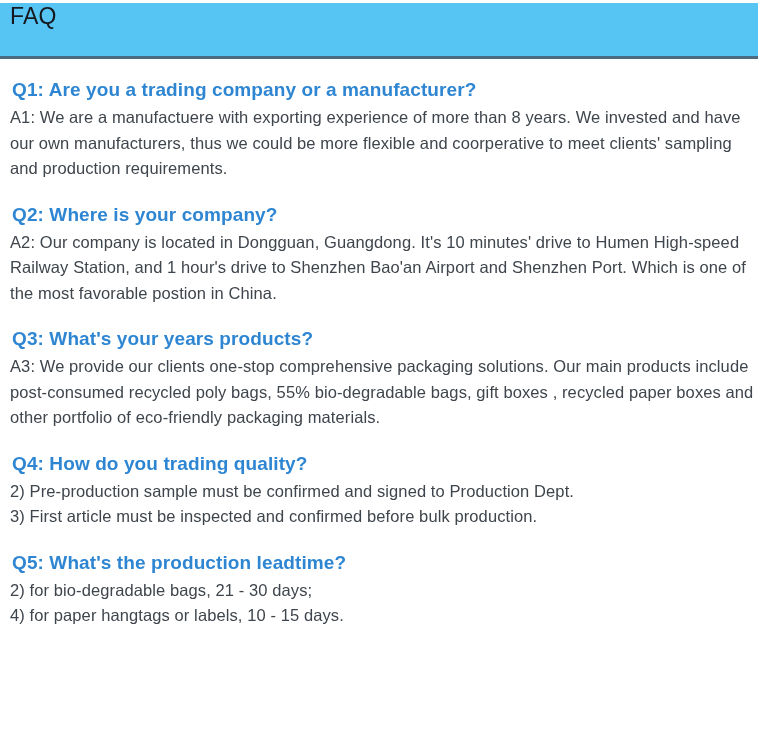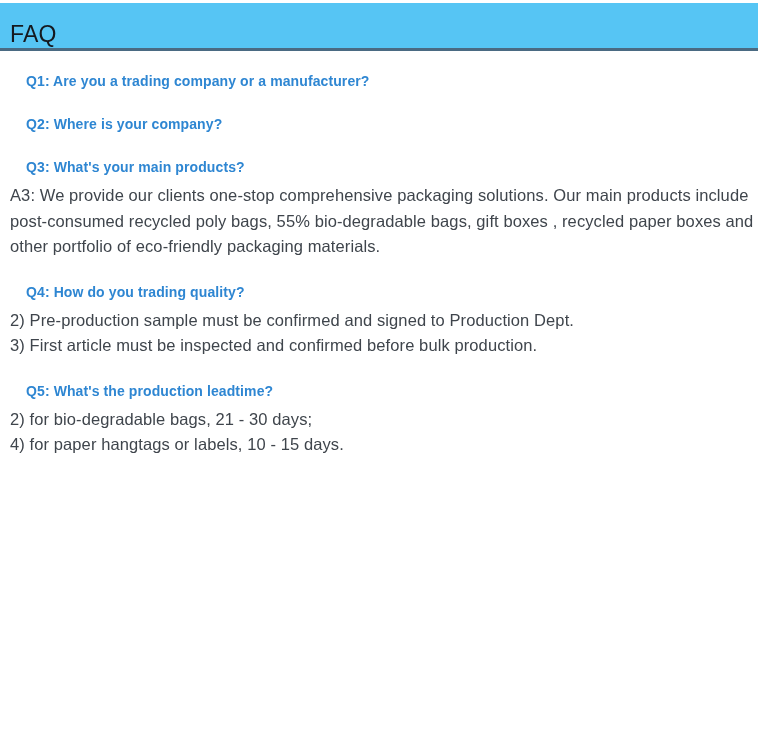--- a/index.html
+++ b/index.html
@@ -13,42 +13,42 @@
   * { margin: 0; padding: 0; box-sizing: border-box; }
   html, body {
     width: 765px;
     height: 748px;
     overflow: hidden;
     background: var(--page-bg);
     font-family: "Liberation Sans", "DejaVu Sans", sans-serif;
   }
   .header-bar {
     margin: 3px 7px 0 0;
-    height: 48px;
+    height: 56px;
     background: var(--header-bg);
     border-bottom: 3px solid var(--header-border);
     display: flex;
-    align-items: flex-end;
+    align-items: flex-start;
     padding-left: 10px;
   }
   .header-title {
     font-size: 23px;
     font-weight: 400;
     color: var(--header-text);
     letter-spacing: 0.2px;
   }
   .faq-list {
     padding: 0 10px;
   }
   .faq-item .q {
     color: var(--question);
-    font-size: 14px;
+    font-size: 19px;
     font-weight: 700;
     line-height: 21px;
-    margin: 22px 0 5px 16px;
+    margin: 22px 0 5px 2px;
     letter-spacing: 0.1px;
   }
   .faq-item:first-child .q {
     margin-top: 20px;
   }
   .a-line {
     color: var(--answer);
     font-size: 16.5px;
     line-height: 25.5px;
     letter-spacing: 0.1px;
@@ -57,28 +57,34 @@
 </head>
 <body>
 
 <div class="header-bar">
   <span class="header-title">FAQ</span>
 </div>
 
 <div class="faq-list">
   <section class="faq-item">
     <h3 class="q">Q1: Are you a trading company or a manufacturer?</h3>
+    <div class="a">
+        <div class="a-line">A1: We are a manufactuere with exporting experience of more than 8 years. We invested and have our own manufacturers, thus we could be more flexible and coorperative to meet clients' sampling and production requirements.</div>
+      </div>
   </section>
 
   <section class="faq-item">
     <h3 class="q">Q2: Where is your company?</h3>
+    <div class="a">
+        <div class="a-line">A2: Our company is located in Dongguan, Guangdong. It's 10 minutes' drive to Humen High-speed Railway Station, and 1 hour's drive to Shenzhen Bao'an Airport and Shenzhen Port. Which is one of the most favorable postion in China.</div>
+      </div>
   </section>
 
   <section class="faq-item">
-    <h3 class="q">Q3: What's your main products?</h3>
+    <h3 class="q">Q3: What's your years products?</h3>
     <div class="a">
         <div class="a-line">A3: We provide our clients one-stop comprehensive packaging solutions. Our main products include post-consumed recycled poly bags, 55% bio-degradable bags, gift boxes , recycled paper boxes and other portfolio of eco-friendly packaging materials.</div>
       </div>
   </section>
 
   <section class="faq-item">
     <h3 class="q">Q4: How do you trading quality?</h3>
     <div class="a">
         <div class="a-line">2) Pre-production sample must be confirmed and signed to Production Dept.</div>
         <div class="a-line">3) First article must be inspected and confirmed before bulk production.</div>

